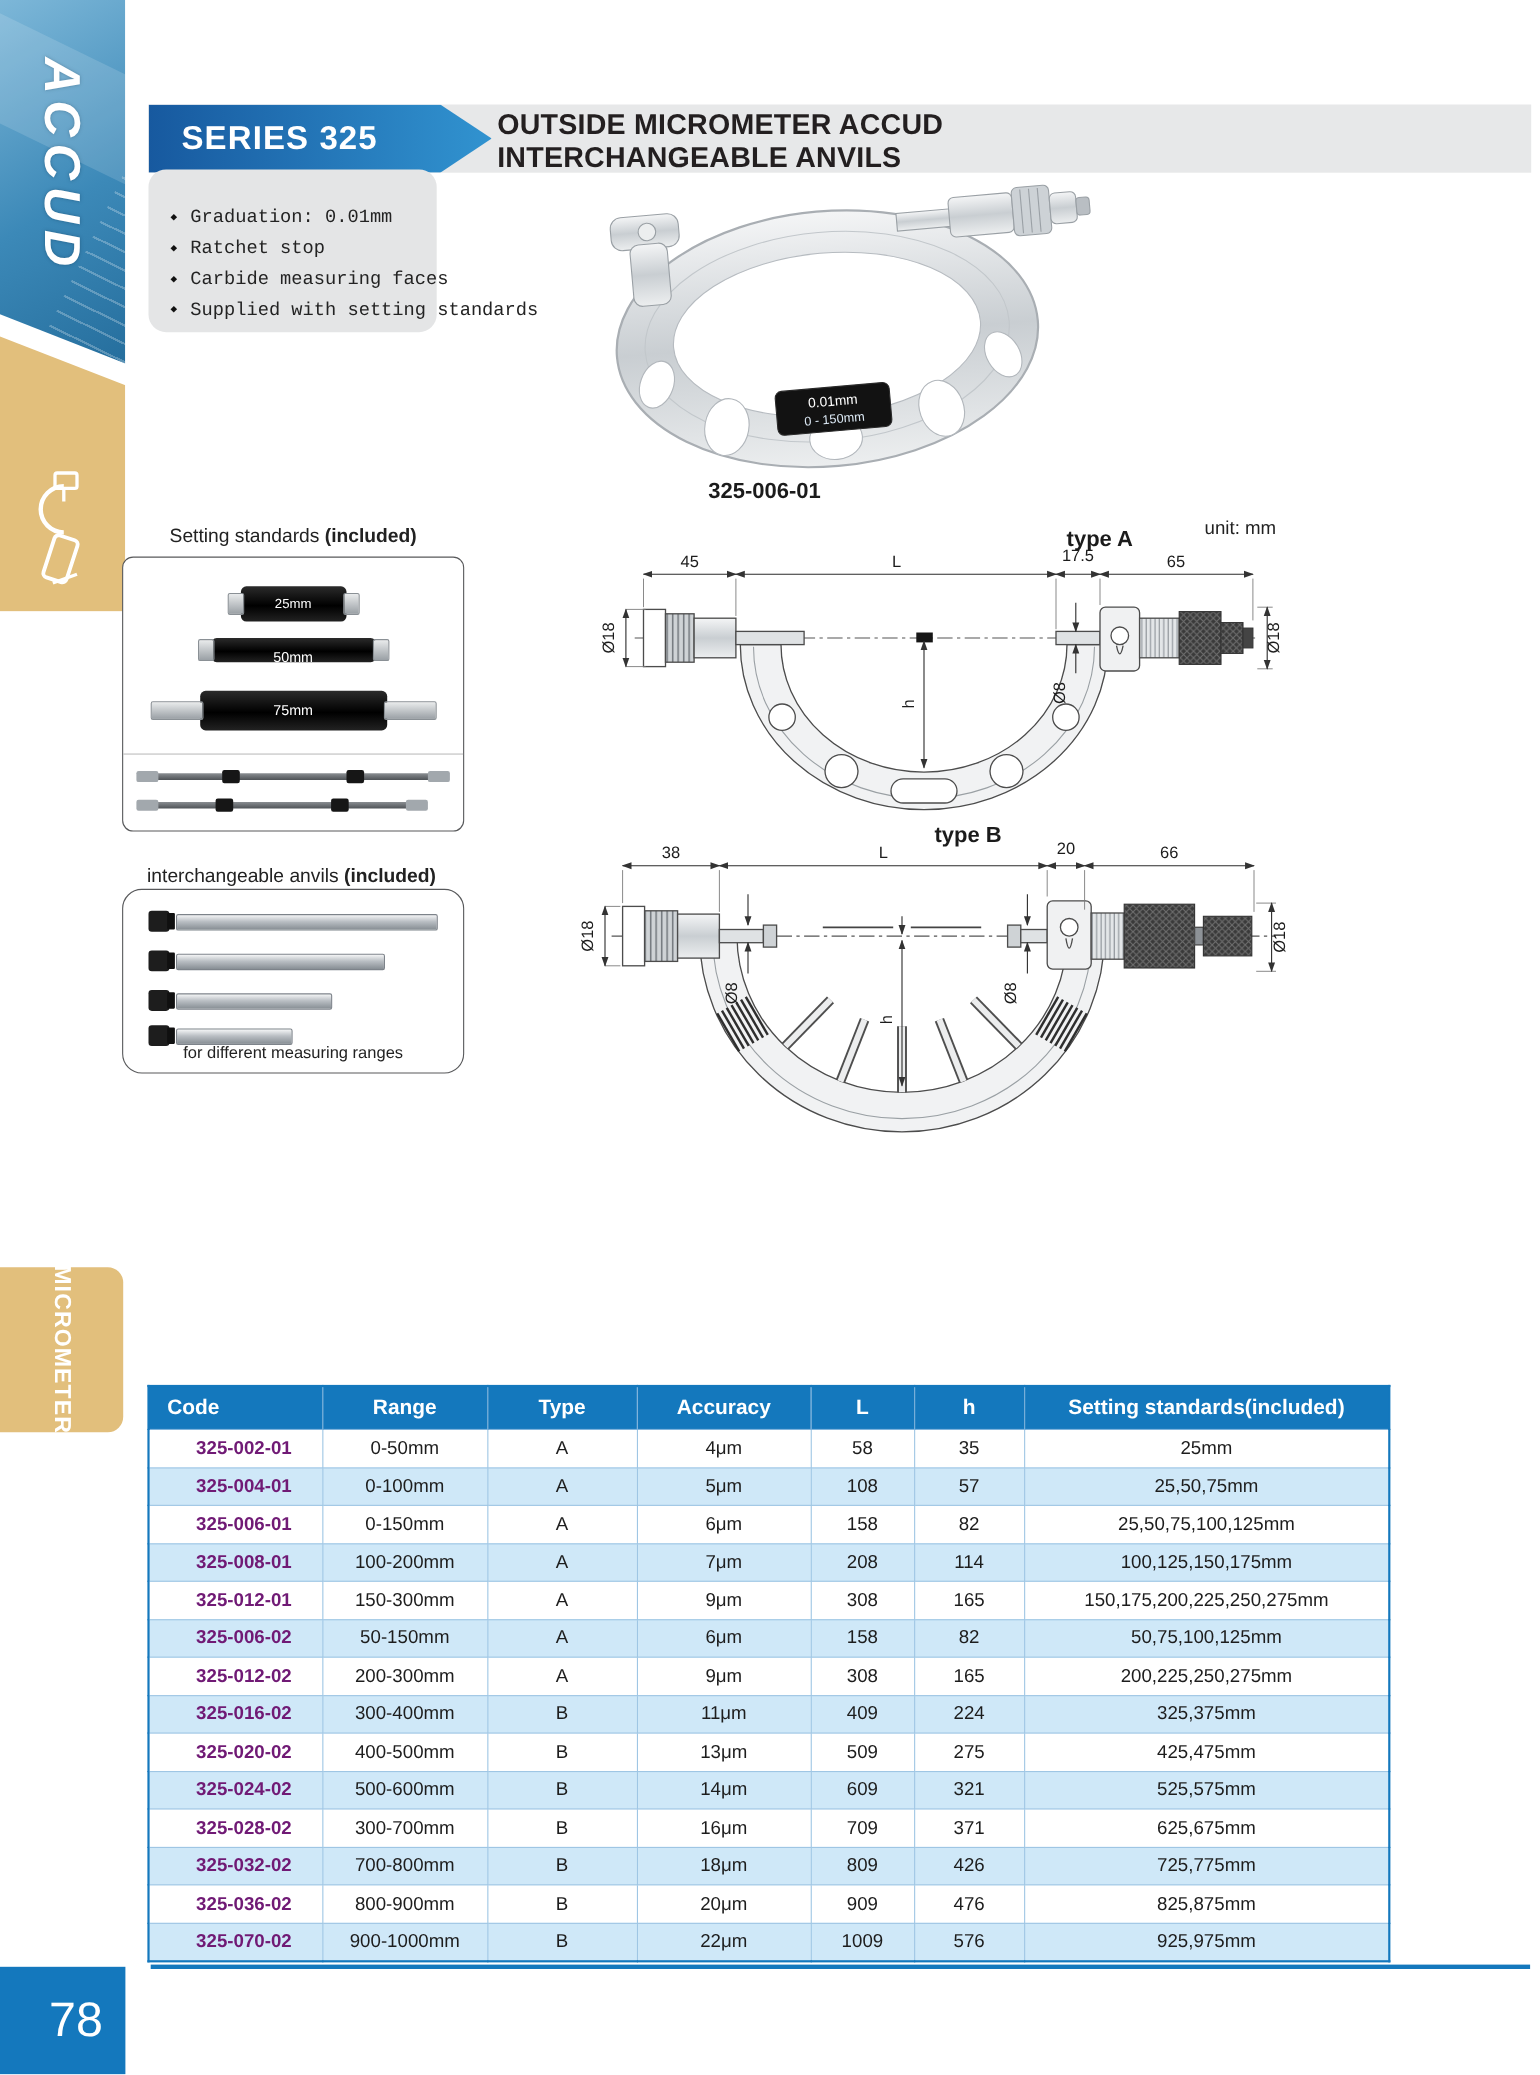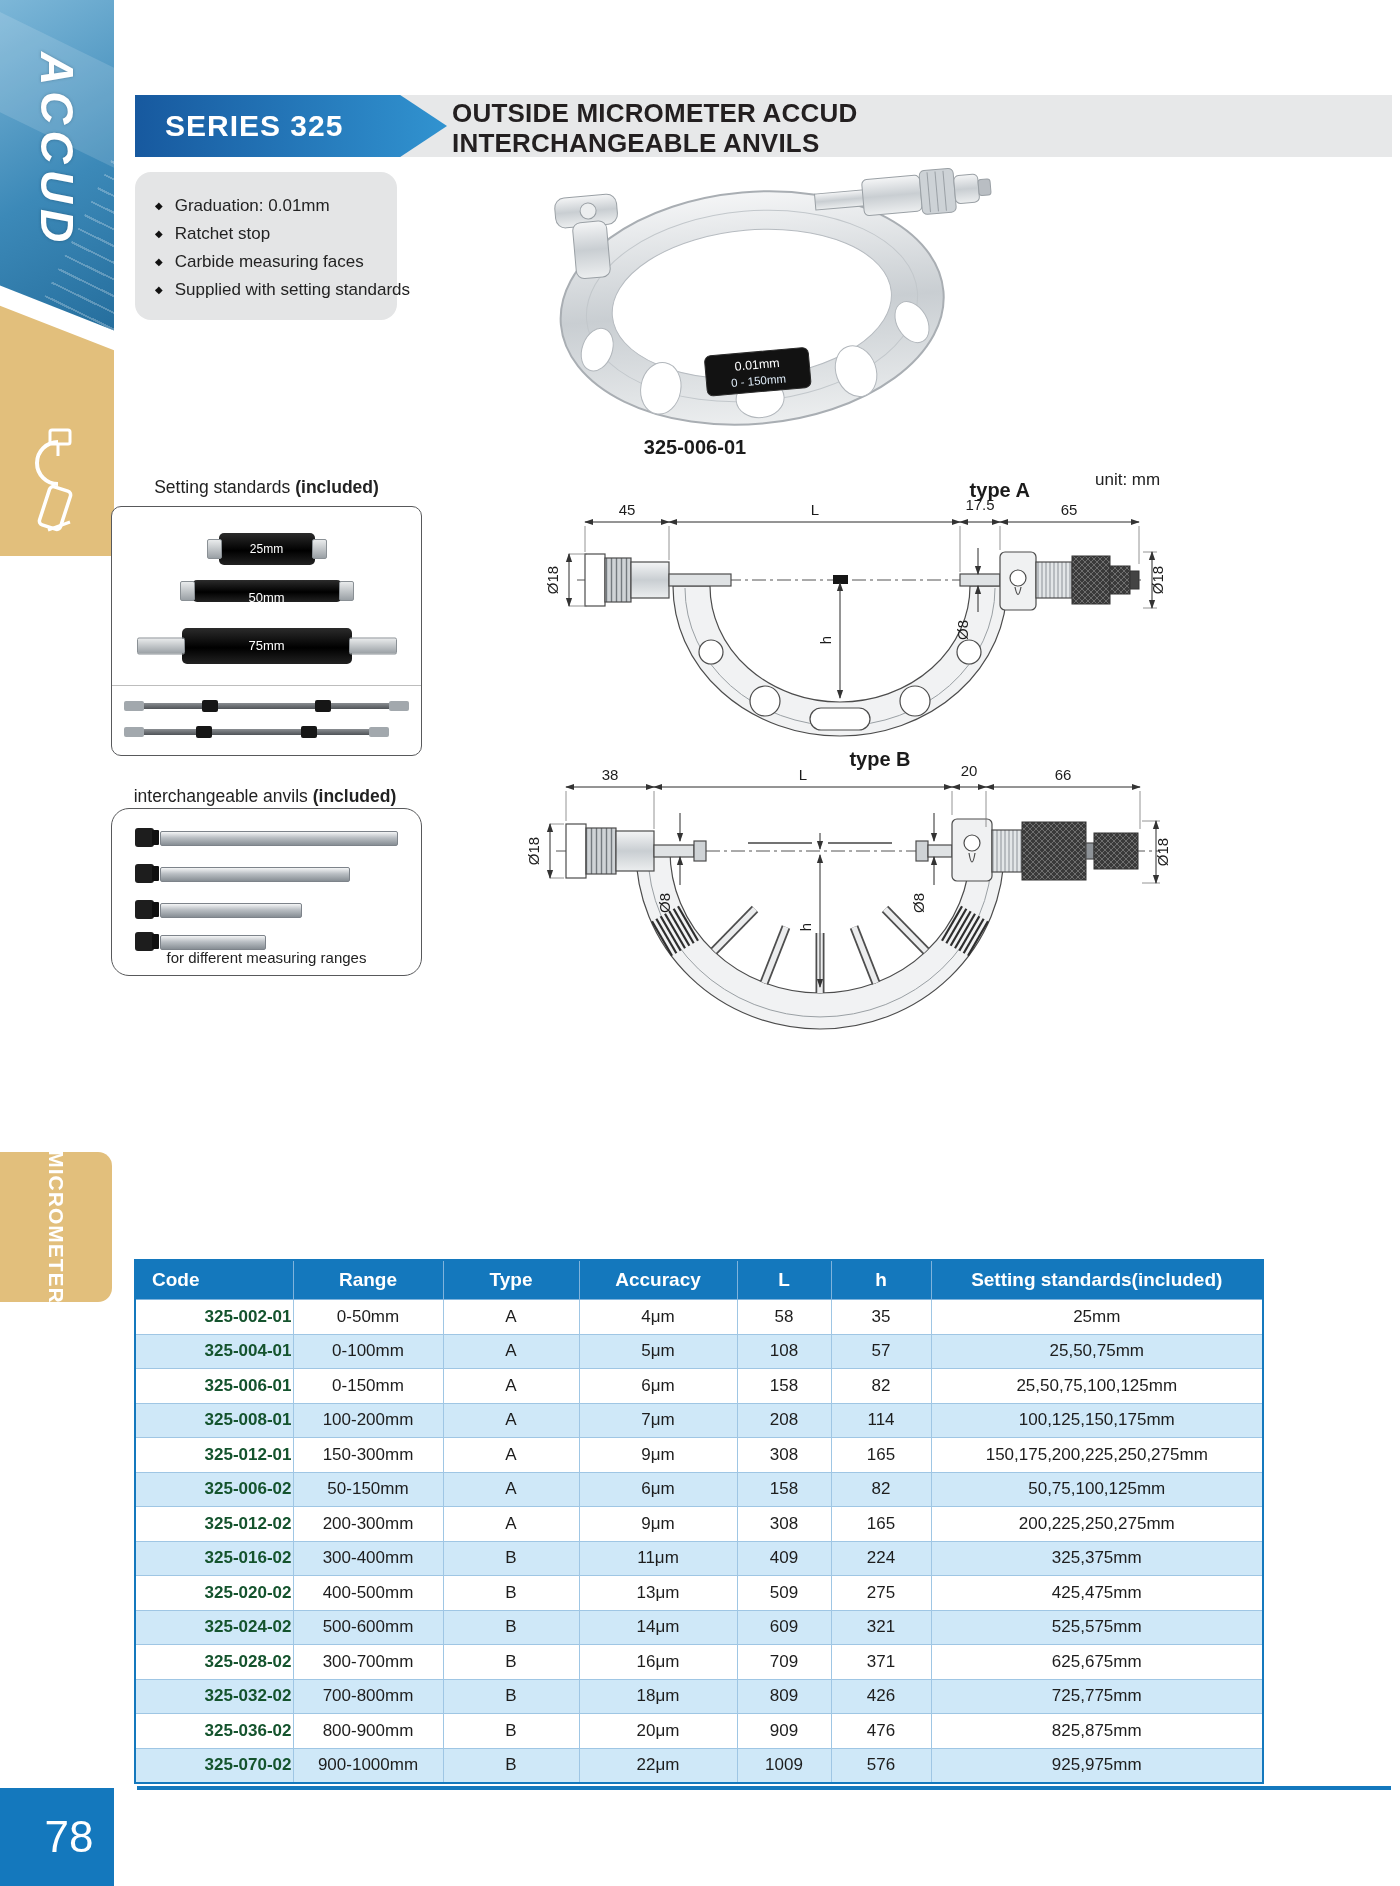--- a/index.html
+++ b/index.html
@@ -27,22 +27,22 @@
   .banner-strip{position:absolute;left:135px;top:95px;width:1257px;height:62px;background:#e7e8e9;}
   .banner-arrow{position:absolute;left:135px;top:95px;width:312px;height:62px;
     background:linear-gradient(90deg,#17599f,#3193d0);
     clip-path:polygon(0 0,85% 0,100% 50%,85% 100%,0 100%);}
   .banner-series{line-height:62px;padding-left:30px;font-size:30px;font-weight:bold;
     color:#fff;letter-spacing:1px;}
   .banner-title{position:absolute;left:452px;top:98px;font-size:26px;font-weight:bold;
     color:#231f20;line-height:30px;letter-spacing:.2px;}
 
   
-  .features{position:absolute;left:135px;top:172px;width:262px;height:148px;
-    background:#e4e5e6;border-radius:16px;padding:20px 0 0 20px;box-sizing:border-box;}
+  .features{position:absolute;left:135px;top:154px;width:262px;height:148px;
+    background:#e4e5e6;border-radius:16px;padding:31px 0 0 20px;box-sizing:border-box;font-family:Liberation Mono, monospace;}
   .feature{font-size:17px;color:#232323;line-height:28px;white-space:nowrap;}
   .feature::before{content:"◆";font-size:10px;margin-right:12px;vertical-align:2px;color:#111;}
 
   
   .product-svg{position:absolute;left:502px;top:156px;}
   .product-code{position:absolute;left:540px;top:436px;width:310px;text-align:center;
     font-size:20px;font-weight:bold;color:#1b1b1b;}
   .unit-label{position:absolute;left:1095px;top:470px;font-size:17px;color:#222;}
 
   
@@ -106,21 +106,21 @@
   .tbl-wrap{position:absolute;left:134px;top:1259px;}
   table.tbl{table-layout:fixed;width:1128px;border-collapse:collapse;border:2px solid #1478bd;}
   .tbl col.w0{width:158px;} .tbl col.w1{width:150px;} .tbl col.w2{width:136px;}
   .tbl col.w3{width:158px;} .tbl col.w4{width:94px;}  .tbl col.w5{width:100px;}
   .tbl col.w6{width:332px;}
   .tbl th{background:#1478bd;color:#fff;font-size:19px;font-weight:bold;height:36px;
     border:1px solid #7fb3dc;text-align:center;}
   .tbl th.col0{text-align:left;padding-left:16px;}
   .tbl td{height:31.5px;font-size:17px;color:#1d1d1d;text-align:center;
     border:1px solid #9fc6e4;background:#fff;}
-  .tbl td.col0{font-weight:bold;text-align:right;padding-left:16px;color:#14532d;}
+  .tbl td.col0{font-weight:bold;text-align:center;padding-left:16px;color:#701a75;}
   .tbl tbody tr:nth-child(even) td{background:#cfe8f8;}
 
   
   .footer-line{position:absolute;left:137px;top:1786px;width:1254px;height:4px;background:#1478bd;}
   .page-badge{position:absolute;left:0;top:1788px;width:114px;height:98px;background:#1478bd;
     display:flex;align-items:center;justify-content:center;}
   .page-badge span{color:#fff;font-size:44px;margin-left:24px;}
 </style>
 </head>
 <body>

